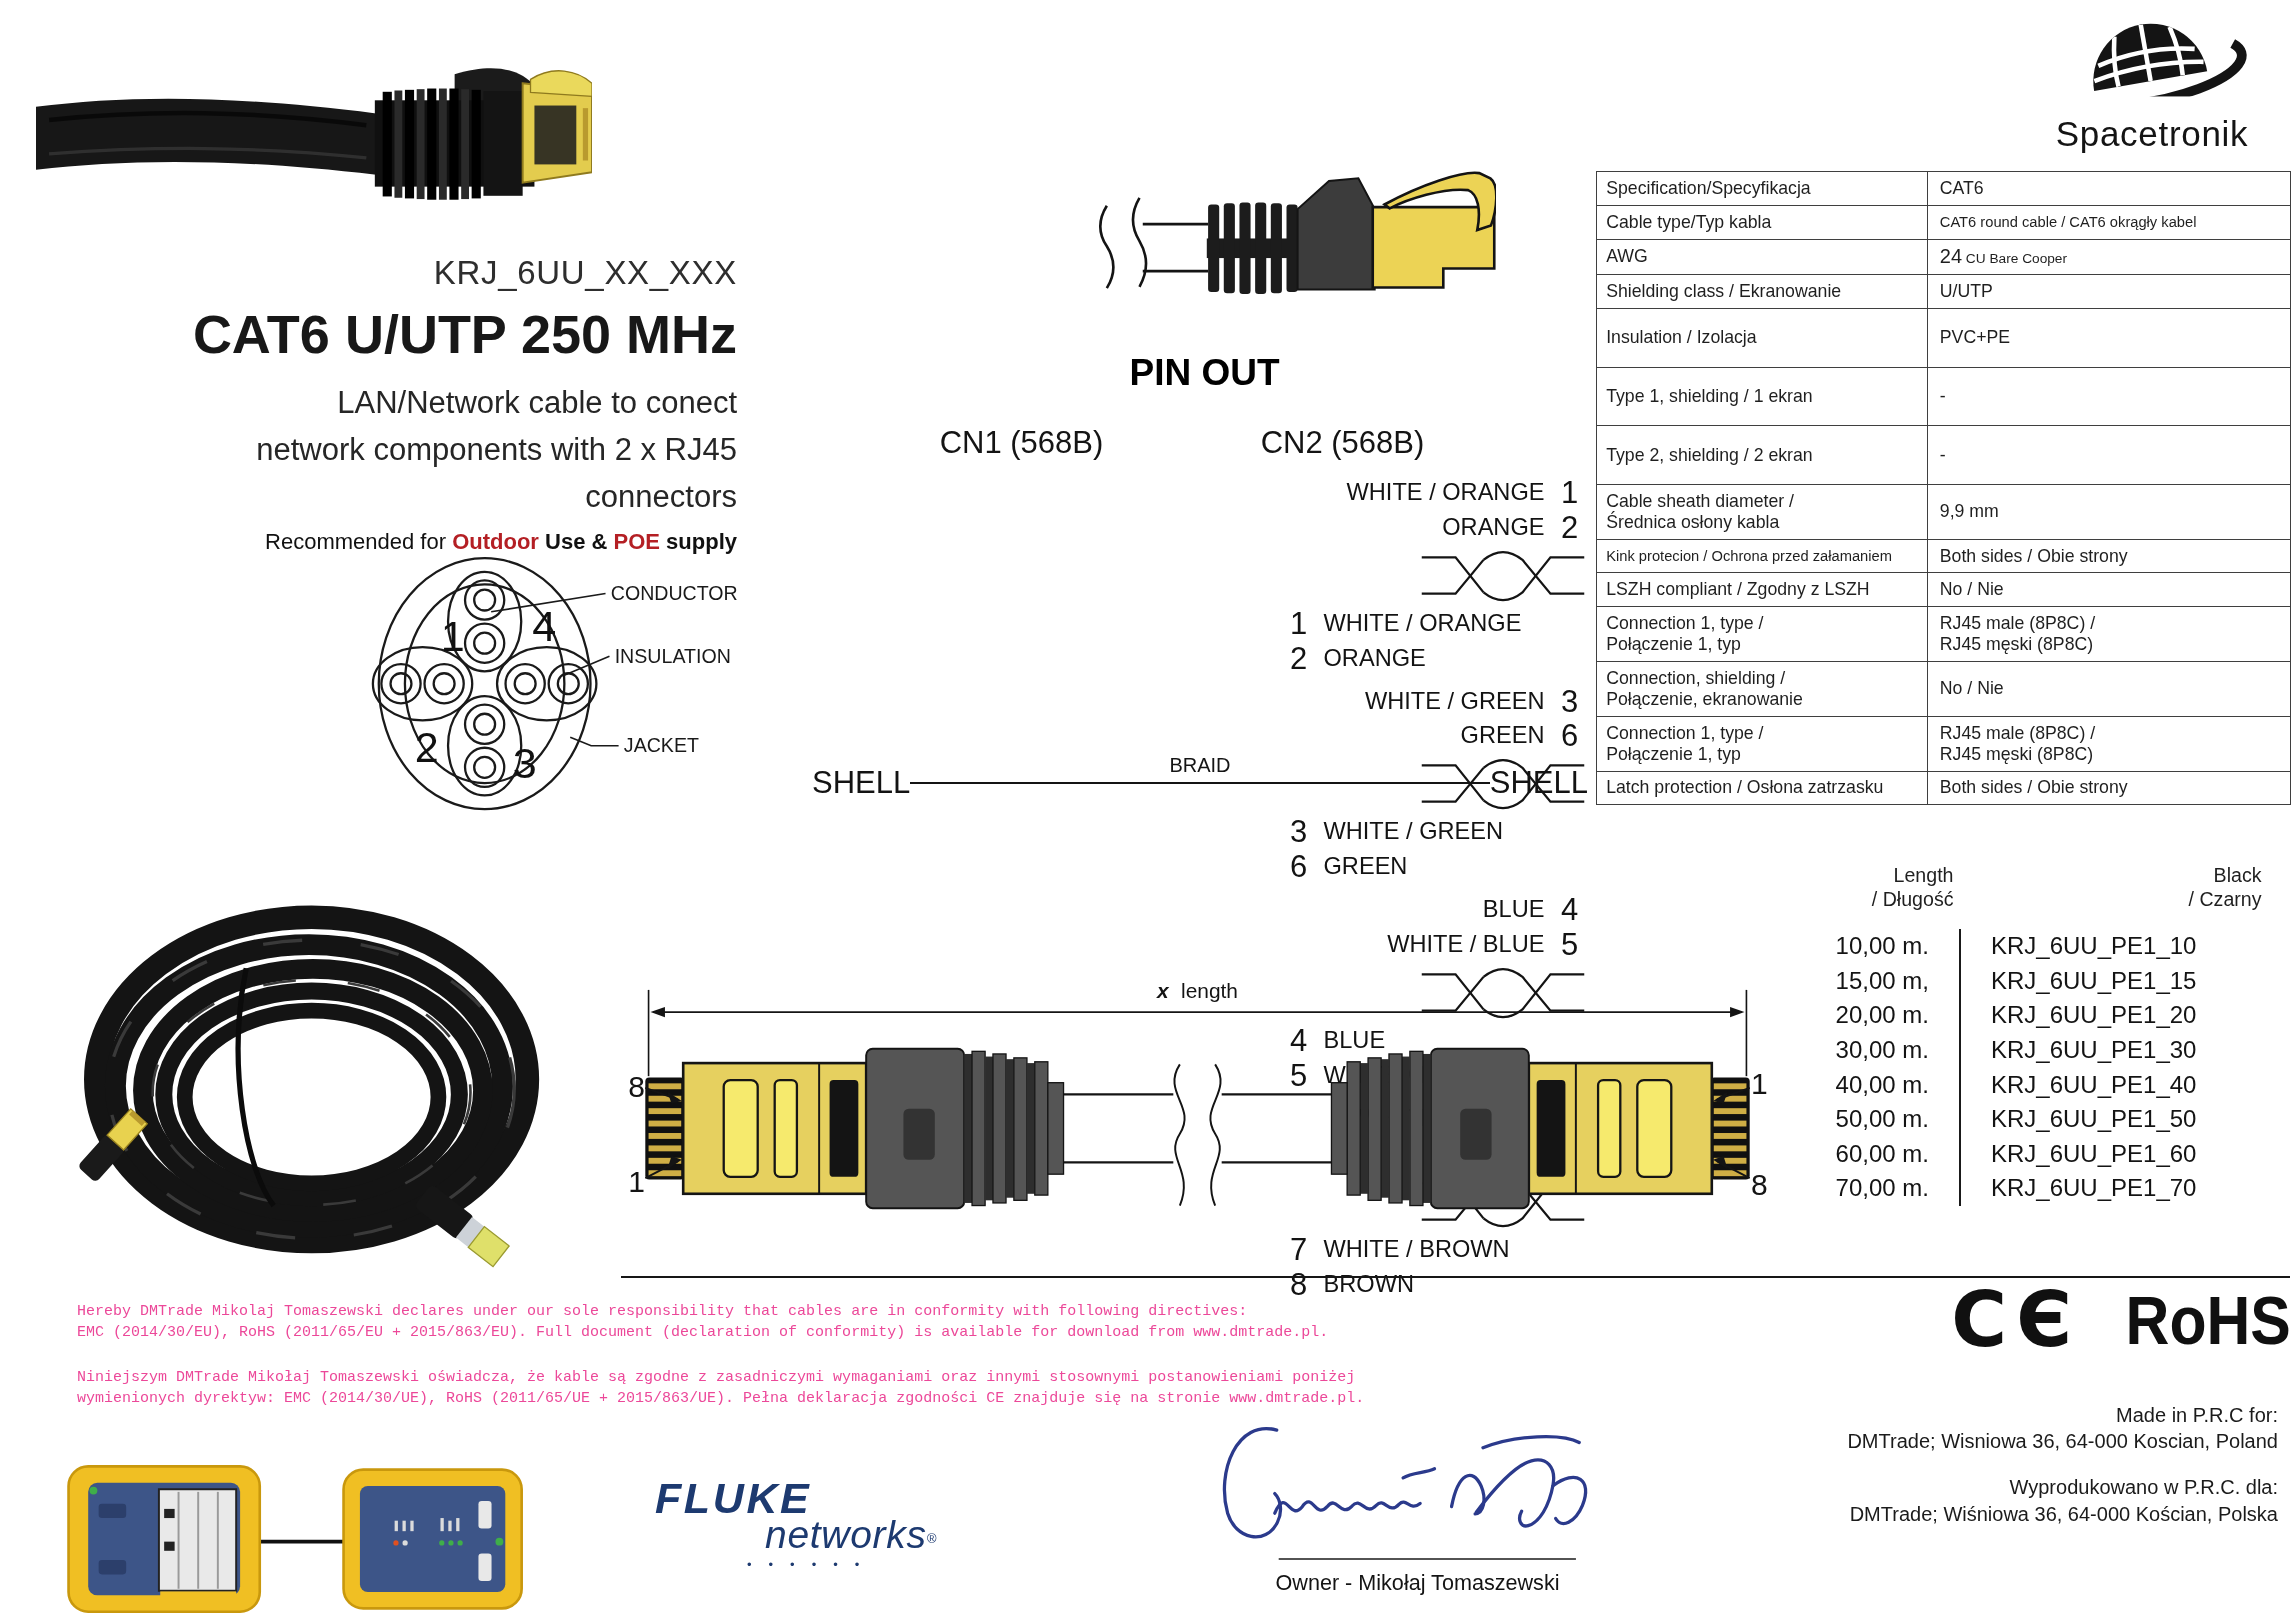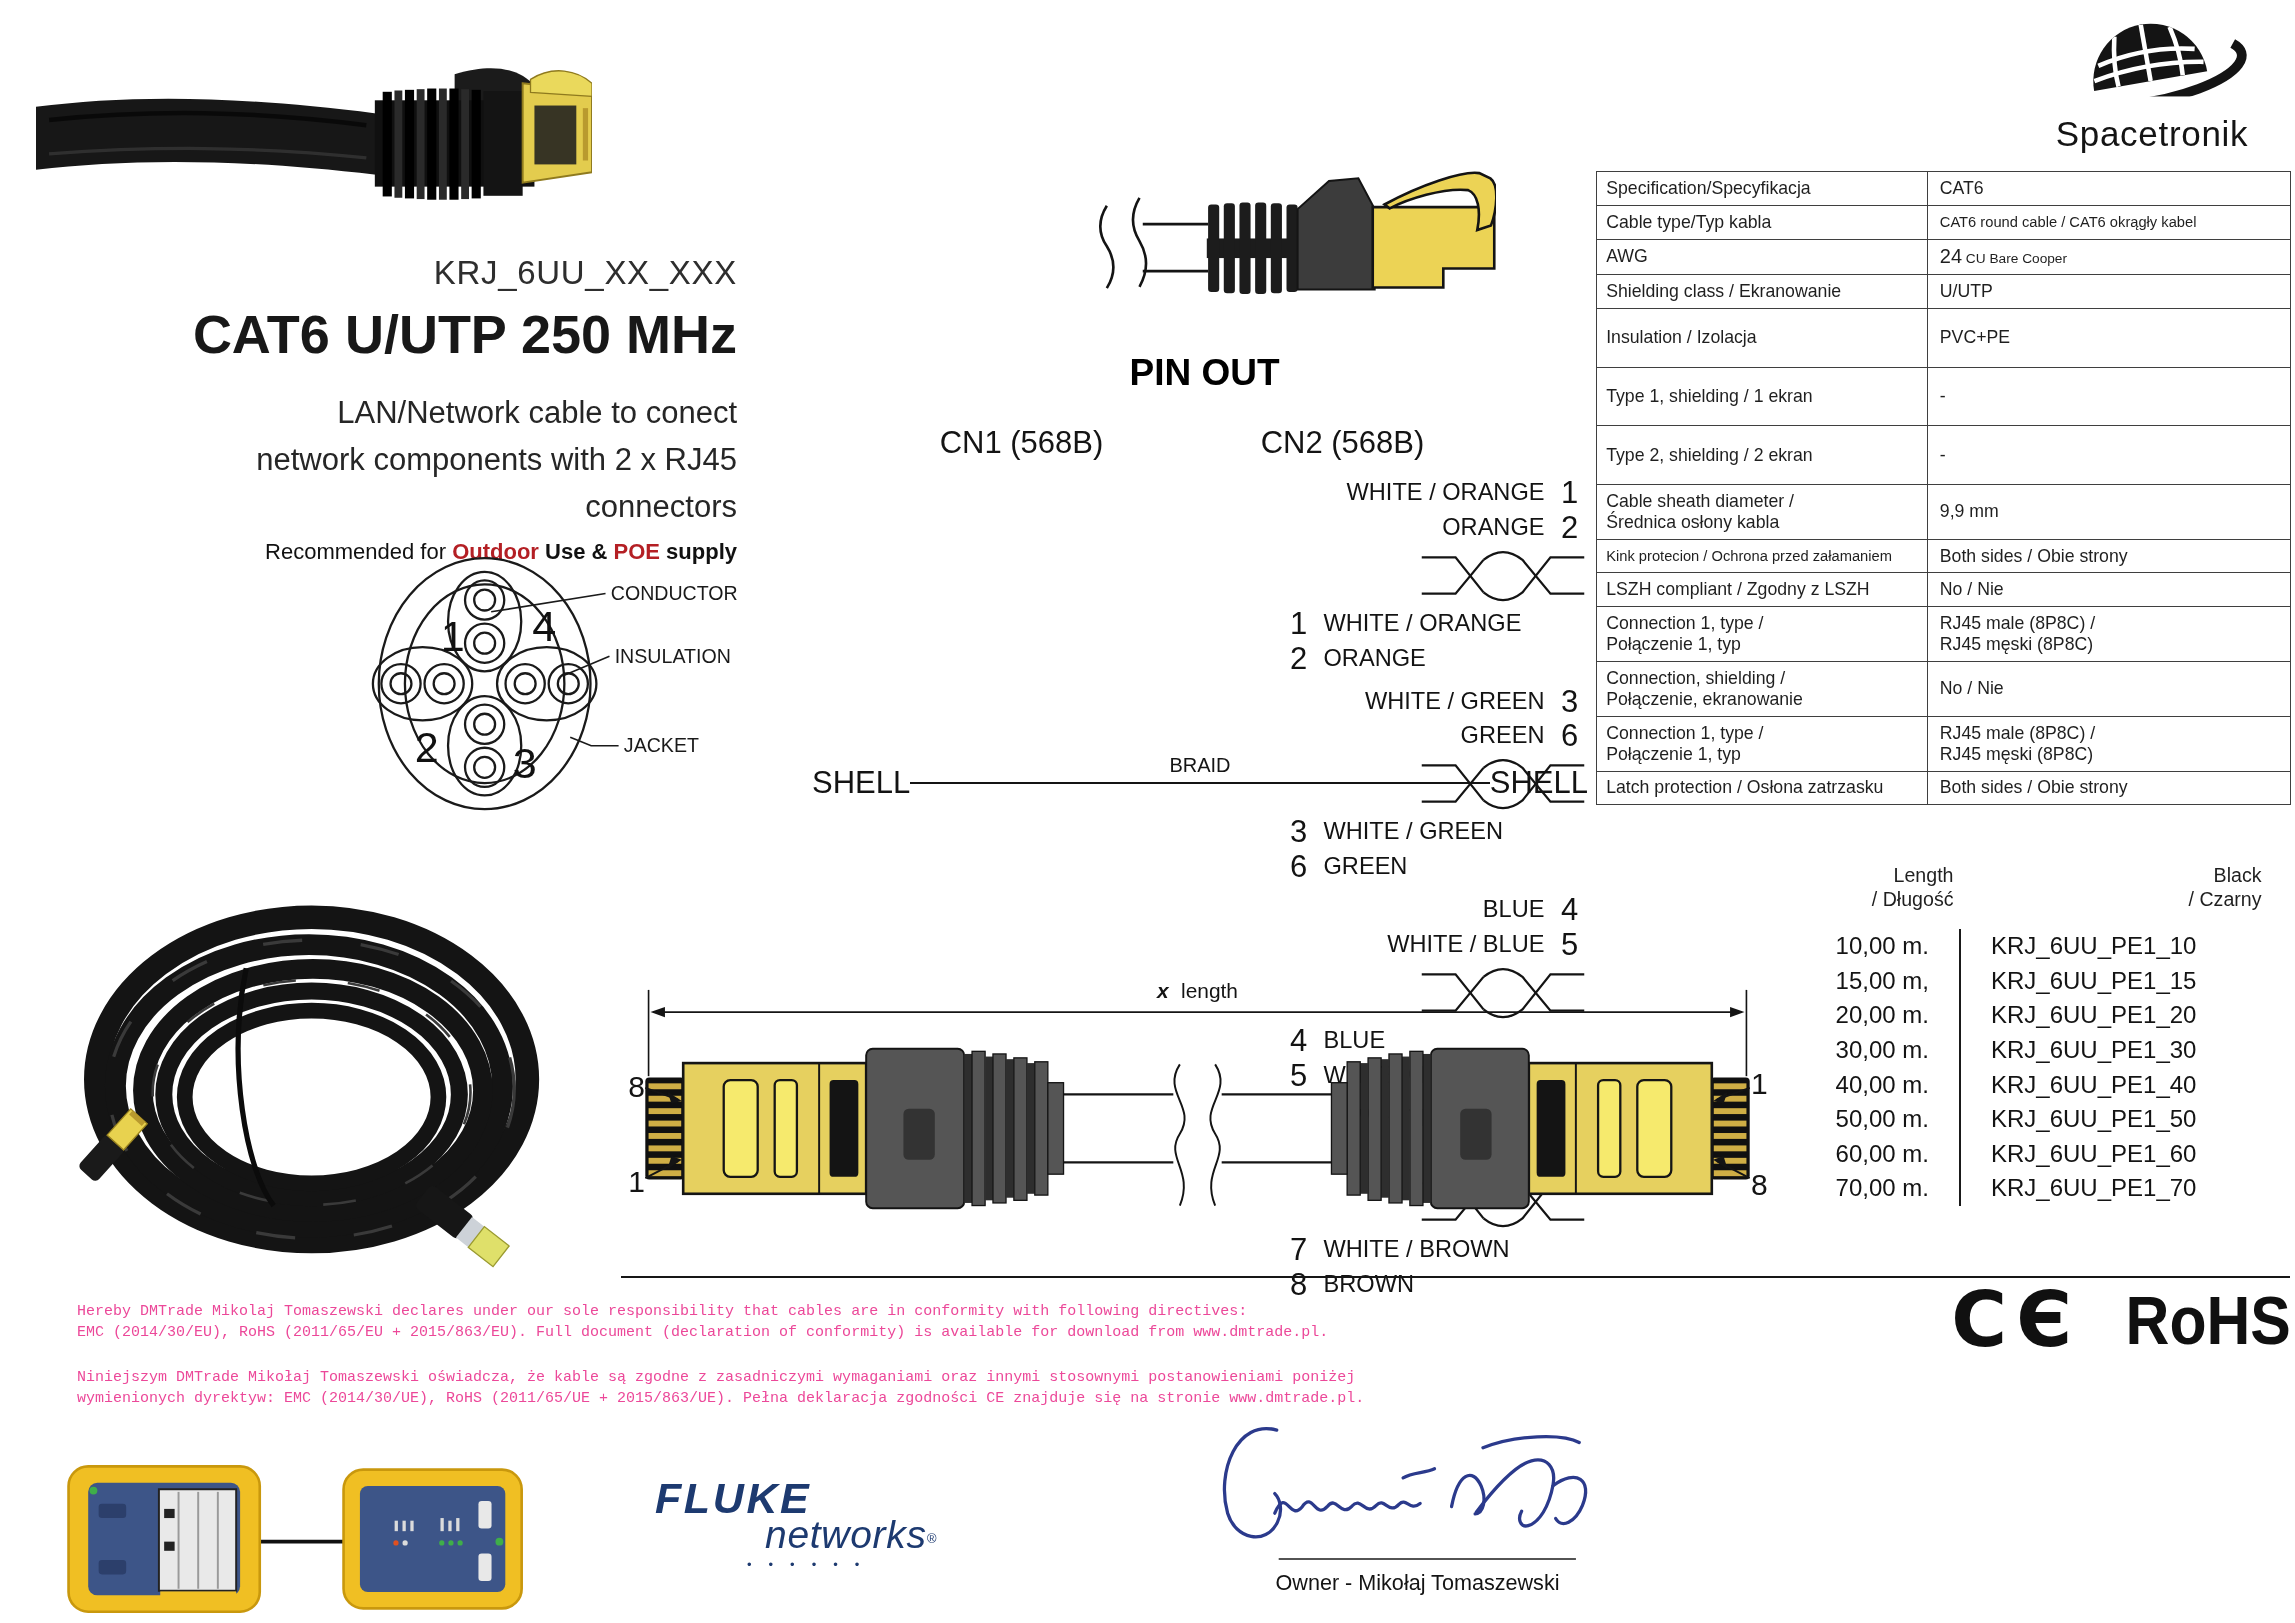--- a/index.html
+++ b/index.html
@@ -5,21 +5,21 @@
   html,body{margin:0;padding:0;background:#ffffff;}
   .page{position:relative;width:2295px;height:1623px;background:#fff;overflow:hidden;
         font-family:"Liberation Sans",sans-serif;color:#1c1c1c;}
   .abs{position:absolute;}
 
   
   #title-block{left:92px;top:254px;width:645px;text-align:right;}
   .model-code{font-size:33px;color:#2e2e2e;letter-spacing:0.7px;}
   .main-title{font-size:54px;font-weight:bold;color:#181818;margin-top:10.5px;letter-spacing:0px;}
   .subtitle-line{font-size:31px;color:#262626;line-height:1.52;}
-  .subtitle-wrap{margin-top:24px;}
+  .subtitle-wrap{margin-top:14px;}
   #recommend{margin-top:9.2px;font-size:22px;color:#111;}
   #recommend .b{font-weight:bold;}
   #recommend .r{color:#b41f24;font-weight:bold;}
 
   
   #brand{left:2008px;top:13px;width:288px;text-align:center;}
   #brand .brand-name{font-size:35px;color:#141414;font-weight:500;letter-spacing:0.7px;margin-top:-3.9px;}
 
   
   #pinout-title{left:982px;top:352px;width:445px;text-align:center;font-size:37px;font-weight:700;color:#000000;}
@@ -524,20 +524,27 @@
     <div class="decl-gap"></div>
     <div>Niniejszym DMTrade Mikołaj Tomaszewski oświadcza, że kable są zgodne z zasadniczymi wymaganiami oraz innymi stosownymi postanowieniami poniżej</div>
     <div>wymienionych dyrektyw: EMC (2014/30/UE), RoHS (2011/65/UE + 2015/863/UE). Pełna deklaracja zgodności CE znajduje się na stronie www.dmtrade.pl.</div>
   </div>
 
   <div class="abs" id="certs">
     <span id="ce-mark">CЄ</span>
     <span id="rohs-text">RoHS</span>
   </div>
 
+  <div class="abs" id="made-in">
+    <div>Made in P.R.C for:</div>
+    <div>DMTrade; Wisniowa 36, 64-000 Koscian, Poland</div>
+    <div class="made-gap"></div>
+    <div>Wyprodukowano w P.R.C. dla:</div>
+    <div>DMTrade; Wiśniowa 36, 64-000 Kościan, Polska</div>
+  </div>
 
   <svg class="abs" style="left:62px;top:1463px;" width="478" height="154" viewBox="0 0 730 235">
     <line x1="280" y1="120" x2="550" y2="120" stroke="#111" stroke-width="6"></line>
     <g>
       <rect x="10" y="5" width="292" height="222" rx="30" fill="#f0bf23" stroke="#c9980d" stroke-width="4"></rect>
       <rect x="40" y="30" width="232" height="172" rx="14" fill="#3d5588"></rect>
       <rect x="148" y="40" width="118" height="155" fill="#e9e9e9" stroke="#222" stroke-width="3"></rect>
       <line x1="178" y1="44" x2="178" y2="192" stroke="#9a9a9a" stroke-width="3"></line>
       <line x1="208" y1="44" x2="208" y2="192" stroke="#9a9a9a" stroke-width="3"></line>
       <line x1="238" y1="44" x2="238" y2="192" stroke="#9a9a9a" stroke-width="3"></line>

